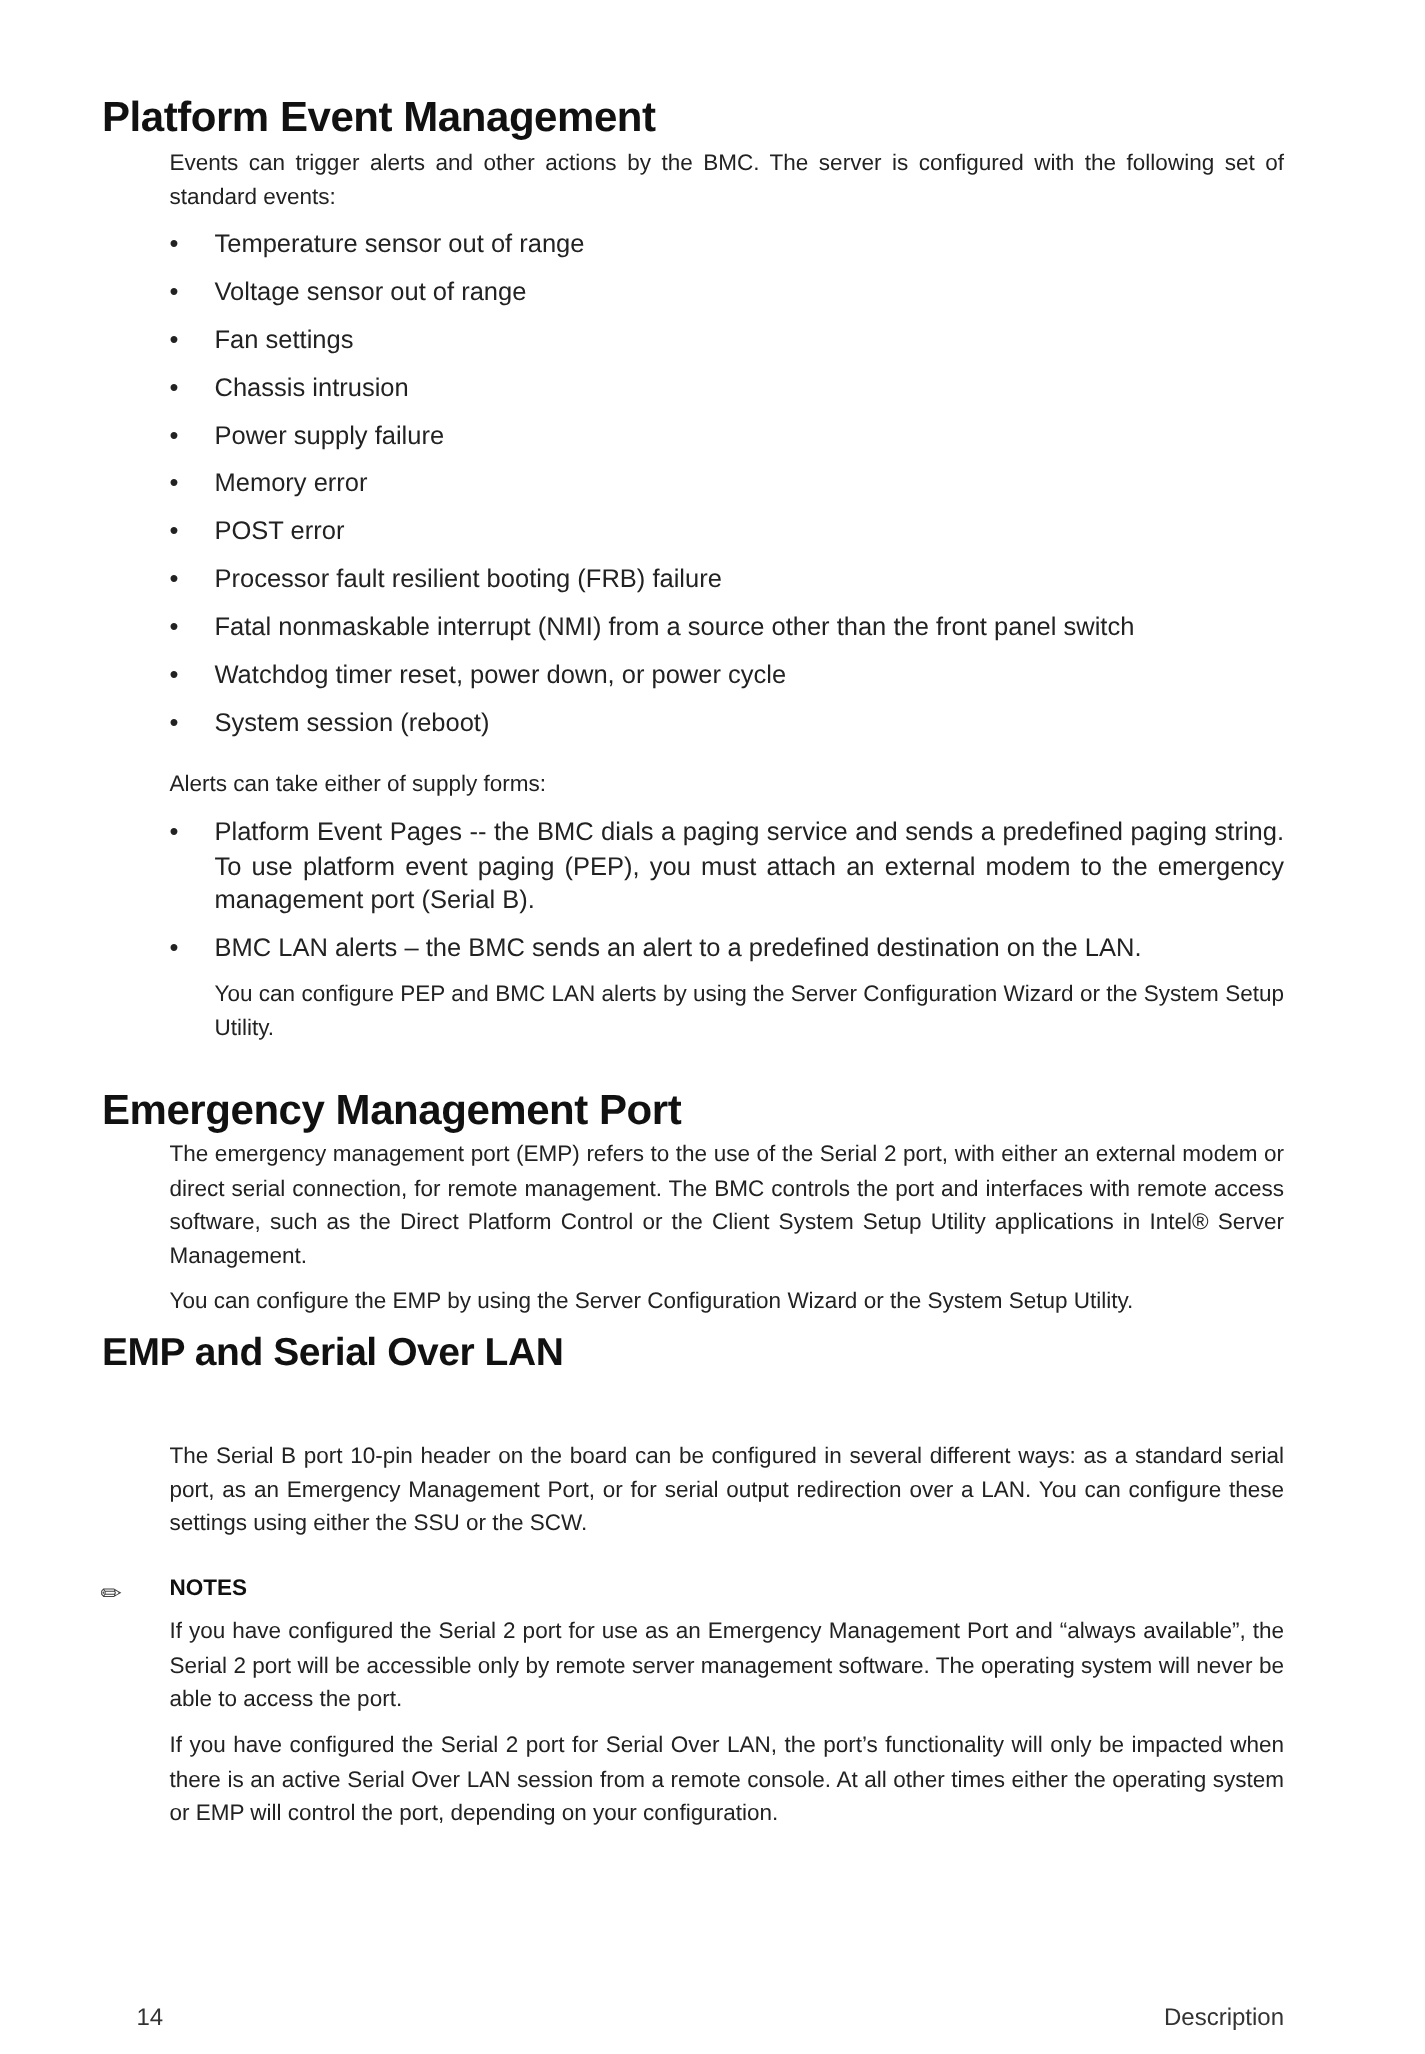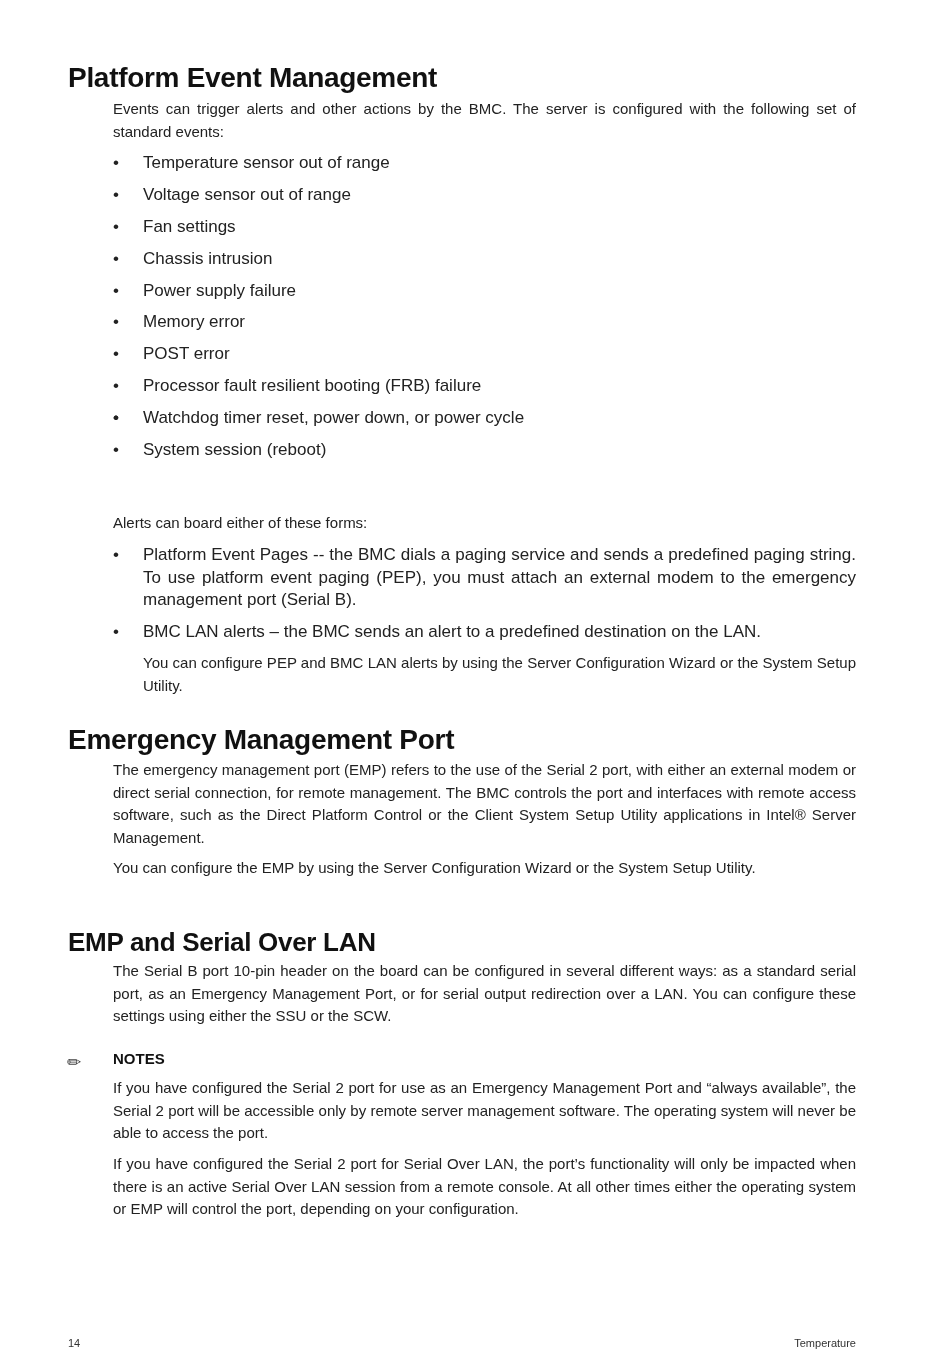--- a/index.html
+++ b/index.html
@@ -10,56 +10,56 @@
   h2.sec { position: absolute; left: 68px; margin: 0; font-weight: bold; color: #111;
            font-size: 26px; letter-spacing: -0.3px; }
   .para { position: absolute; left: 113px; width: 743px; margin: 0; font-size: 15px;
           line-height: 22.5px; text-align: justify; color: #222; }
   ul.bullets { position: absolute; left: 113px; width: 743px; margin: 0; padding: 0; list-style: none; }
   ul.bullets li { position: relative; padding-left: 30px; font-size: 17px; line-height: 22.5px;
                   margin-bottom: 9.4px; text-align: justify; }
   ul.bullets li .dot { position: absolute; left: 0; top: 0; }
   .note-icon { position: absolute; left: 67px; top: 1052px; font-size: 17px; color: #444; }
   .notes-head { position: absolute; left: 113px; top: 1050px; font-weight: bold; font-size: 15px; color: #111; }
-  .footer { position: absolute; top: 1337px; font-size: 11px; color: #333; }
+  .footer { position: absolute; top: 1337px; font-size: 16px; color: #333; margin-left: 23px; }
 </style>
 </head>
 <body>
 
 <h1 class="sec" style="top:62px">Platform Event Management</h1>
 <p class="para" style="top:98px">Events can trigger alerts and other actions by the BMC. The server is configured with the following set of standard events:</p>
 
 <ul class="bullets" style="top:152px">
   <li><span class="dot">•</span><span>Temperature sensor out of range</span></li>
   <li><span class="dot">•</span><span>Voltage sensor out of range</span></li>
   <li><span class="dot">•</span><span>Fan settings</span></li>
   <li><span class="dot">•</span><span>Chassis intrusion</span></li>
   <li><span class="dot">•</span><span>Power supply failure</span></li>
   <li><span class="dot">•</span><span>Memory error</span></li>
   <li><span class="dot">•</span><span>POST error</span></li>
   <li><span class="dot">•</span><span>Processor fault resilient booting (FRB) failure</span></li>
-  <li><span class="dot">•</span></li>
+  <li><span class="dot">•</span><span>Fatal nonmaskable interrupt (NMI) from a source other than the front panel switch</span></li>
   <li><span class="dot">•</span><span>Watchdog timer reset, power down, or power cycle</span></li>
   <li><span class="dot">•</span><span>System session (reboot)</span></li>
 </ul>
 
-<p class="para" style="top:512px">Alerts can board either of these forms:</p>
+<p class="para" style="top:512px">Alerts can take either of supply forms:</p>
 
 <ul class="bullets" style="top:544px">
   <li><span class="dot">•</span><span>Platform Event Pages -- the BMC dials a paging service and sends a predefined paging string. To use platform event paging (PEP), you must attach an external modem to the emergency management port (Serial B).</span></li>
   <li><span class="dot">•</span><span>BMC LAN alerts – the BMC sends an alert to a predefined destination on the LAN.</span></li>
 </ul>
 <p class="para" style="top:652px; left:143px; width:713px">You can configure PEP and BMC LAN alerts by using the Server Configuration Wizard or the System Setup Utility.</p>
 
 <h1 class="sec" style="top:724px">Emergency Management Port</h1>
 <p class="para" style="top:759px">The emergency management port (EMP) refers to the use of the Serial 2 port, with either an external modem or direct serial connection, for remote management. The BMC controls the port and interfaces with remote access software, such as the Direct Platform Control or the Client System Setup Utility applications in Intel® Server Management.</p>
 <p class="para" style="top:857px">You can configure the EMP by using the Server Configuration Wizard or the System Setup Utility.</p>
 
-<h2 class="sec" style="top:927px">EMP and Serial Over LAN</h2>
+<h2 class="sec" style="top:886px">EMP and Serial Over LAN</h2>
 <p class="para" style="top:960px">The Serial B port 10-pin header on the board can be configured in several different ways:  as a standard serial port, as an Emergency Management Port, or for serial output redirection over a LAN. You can configure these settings using either the SSU or the SCW.</p>
 
 <span class="note-icon">✏</span>
 <div class="notes-head">NOTES</div>
 <p class="para" style="top:1077px">If you have configured the Serial 2 port for use as an Emergency Management Port and “always available”, the Serial 2 port will be accessible only by remote server management software. The operating system will never be able to access the port.</p>
 <p class="para" style="top:1153px">If you have configured the Serial 2 port for Serial Over LAN, the port’s functionality will only be impacted when there is an active Serial Over LAN session from a remote console. At all other times either the operating system or EMP will control the port, depending on your configuration.</p>
 
 <div class="footer" style="left:68px">14</div>
-<div class="footer" style="right:94px">Temperature</div>
+<div class="footer" style="right:94px">Description</div>
 
 </body></html>

